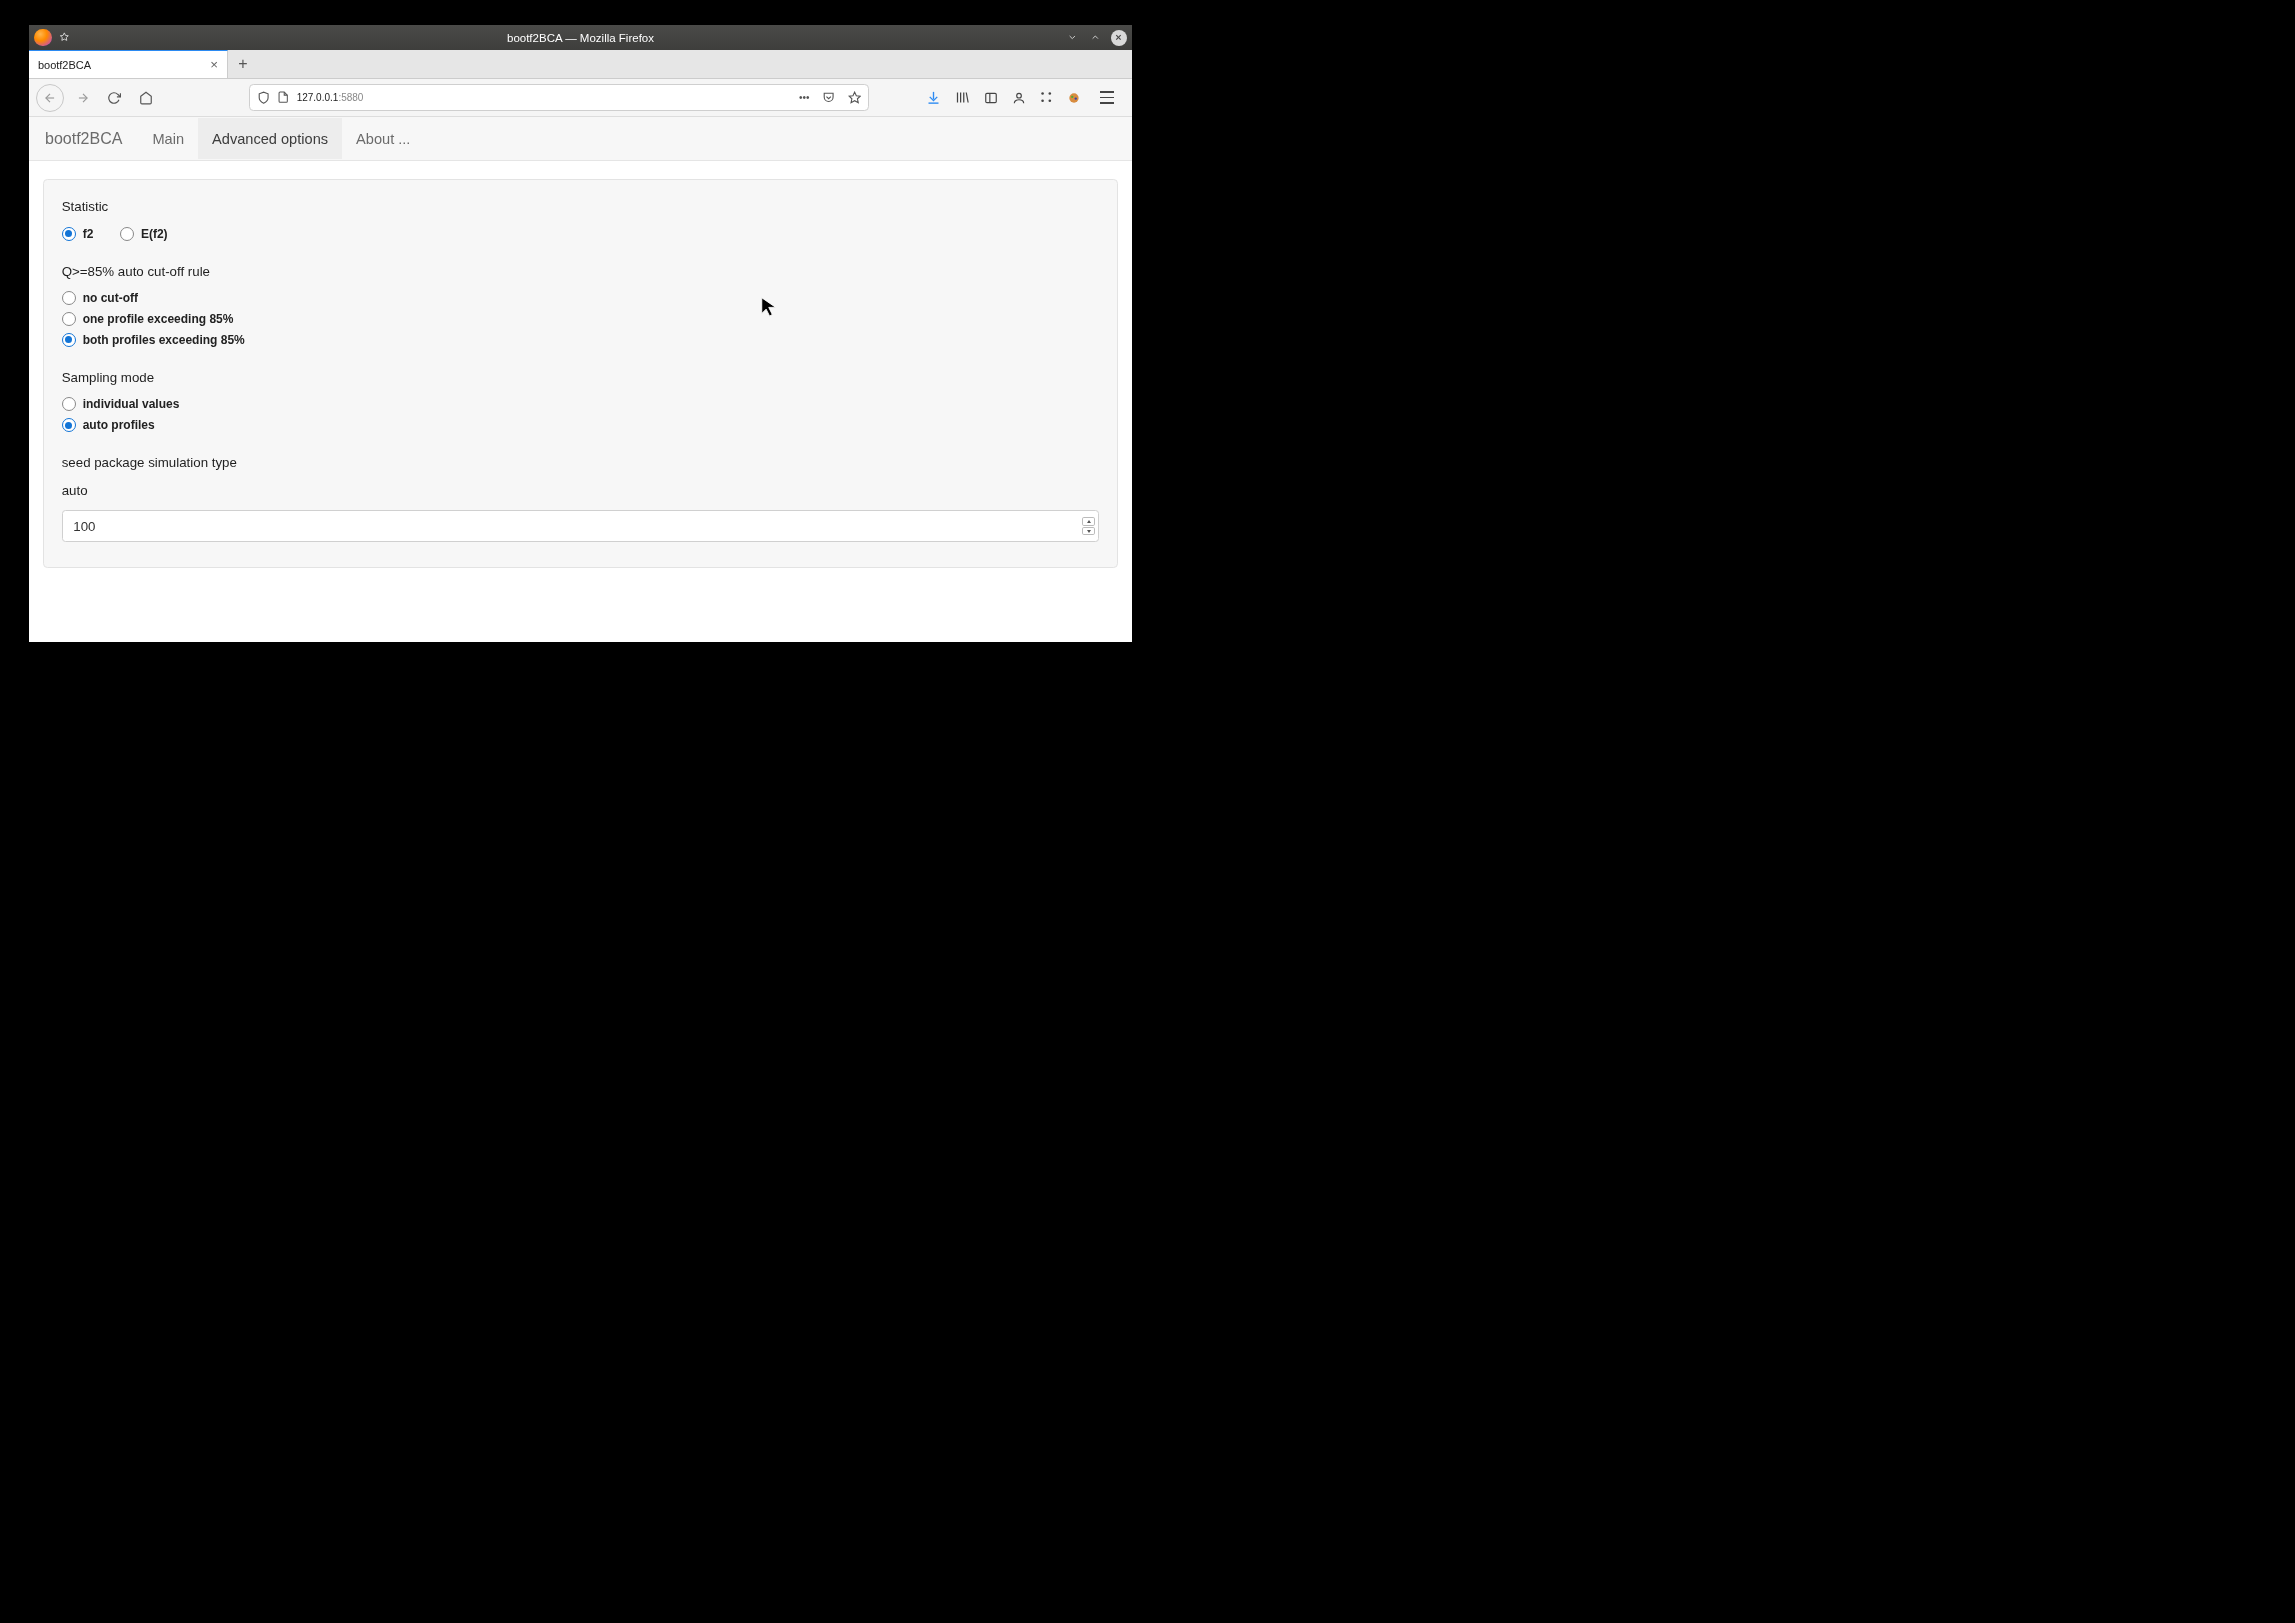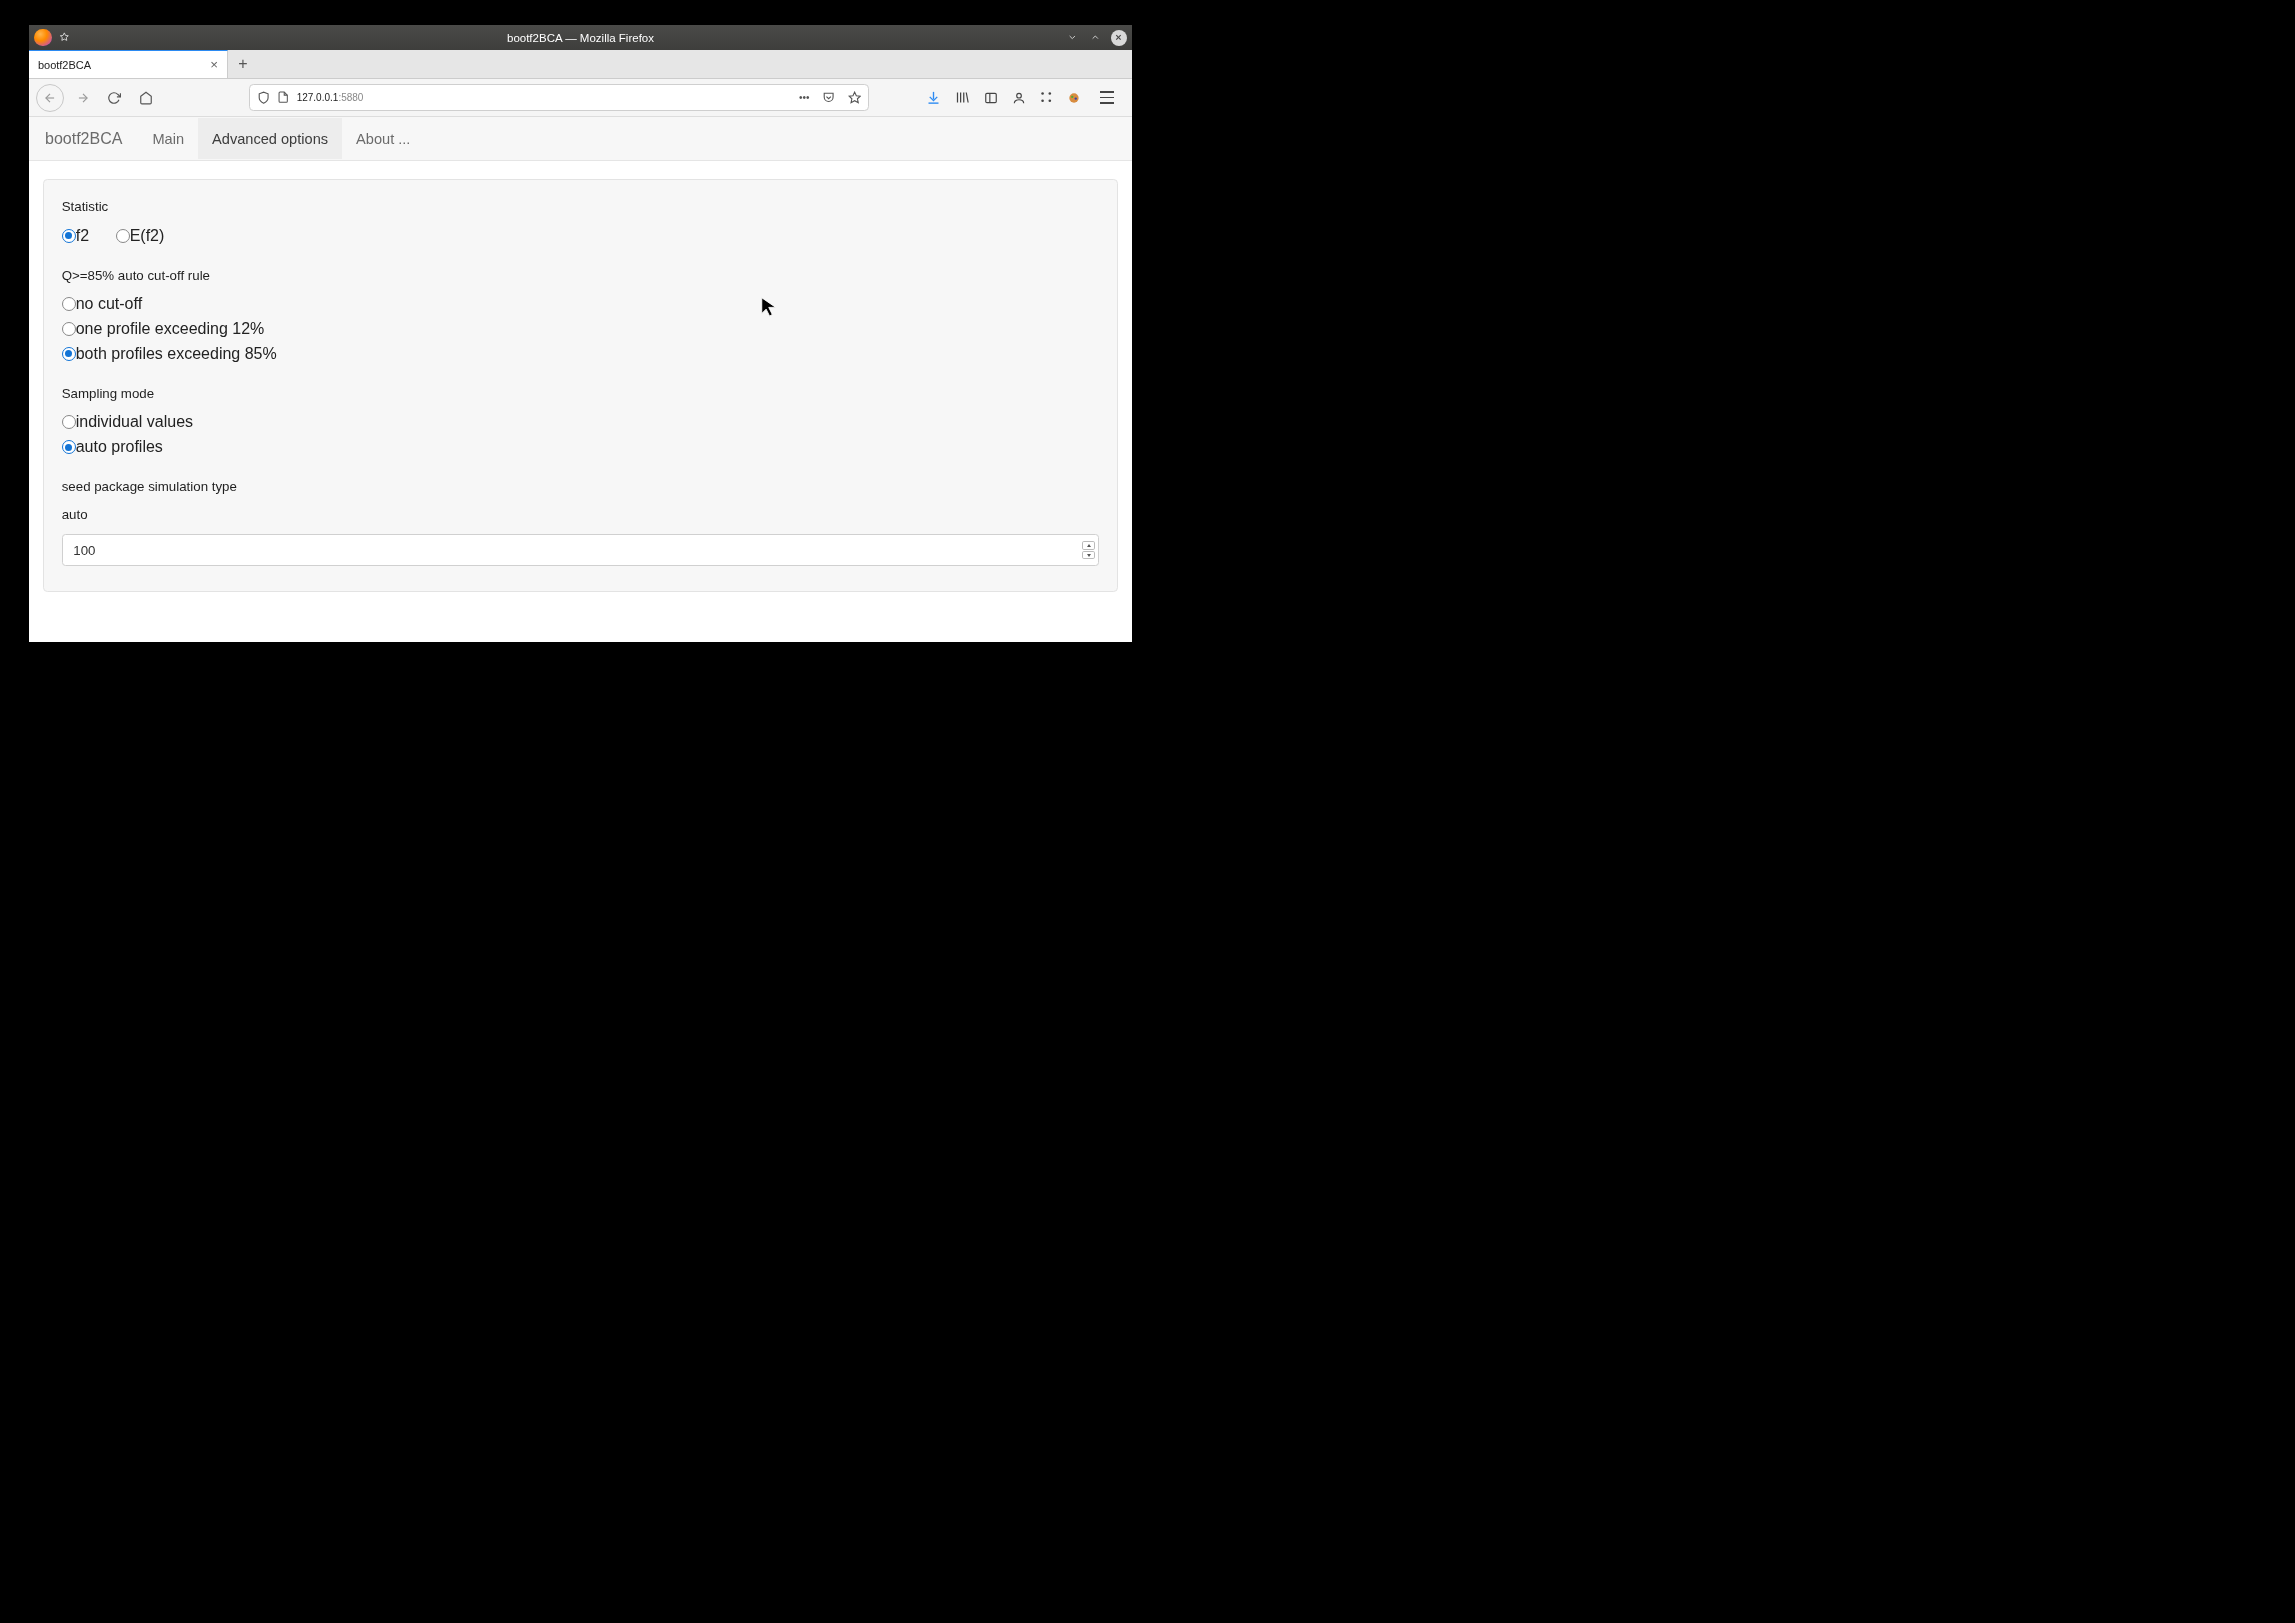--- a/index.html
+++ b/index.html
@@ -135,21 +135,21 @@
   }
   .group-label {
     font-weight:400;
     font-size:13.3px;
     color:#1f1f1f;
     margin-bottom:12.4px;
   }
   .radios-inline { display:flex; gap:26.6px; margin-bottom:23px;}
   .radios-vert { display:flex; flex-direction:column; gap:7px; margin-bottom:23px;}
   .radio {
-    display:flex;align-items:center;font-size:16px;color:#222;
+    display:flex;align-items:center;gap:7px;font-size:12px;color:#222;font-weight:bold;
   }
   .radio .circle {
     width:14px;height:14px;border:1.8px solid #888;border-radius:50%;background:#fff;display:flex;align-items:center;justify-content:center;
   }
   .radio.selected .circle { border-color:#1274d6;}
   .radio.selected .circle::after{content:"";width:7px;height:7px;background:#1274d6;border-radius:50%;}
 
   .select-wrap {
     background:#fff;border:0.9px solid #d0d0d0;border-radius:3.5px;height:32px;display:flex;align-items:center;padding:0 10.6px;justify-content:space-between;font-size:13.3px;color:#333;margin-bottom:25px;
   }
@@ -348,21 +348,21 @@
       </div>
 
       <div class="group-label">Q&gt;=85% auto cut-off rule</div>
       <div class="radios-vert">
         <label class="radio">
           <span class="circle"></span>
           <span>no cut-off</span>
         </label>
         <label class="radio">
           <span class="circle"></span>
-          <span>one profile exceeding 12%</span>
+          <span>one profile exceeding 85%</span>
         </label>
         <label class="radio selected">
           <span class="circle"></span>
           <span>both profiles exceeding 85%</span>
         </label>
       </div>
 
       <div class="group-label">Sampling mode</div>
       <div class="radios-vert">
         <label class="radio">

